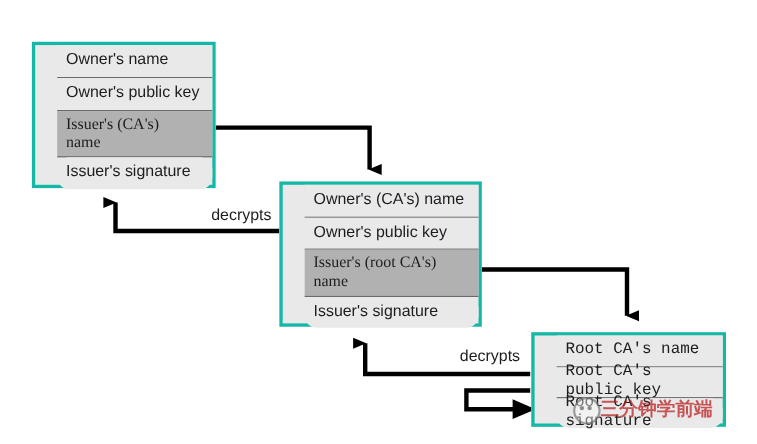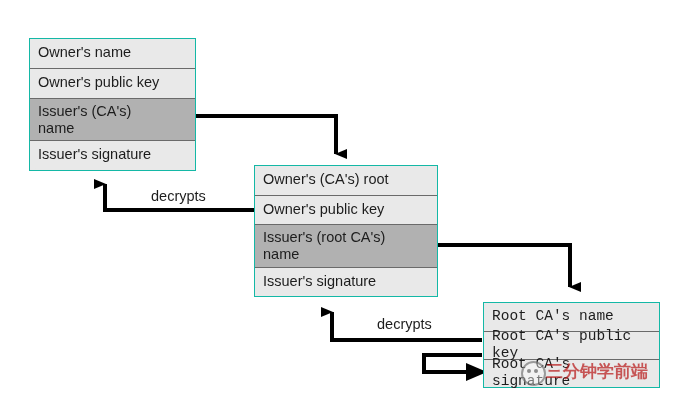--- a/index.html
+++ b/index.html
@@ -17,22 +17,23 @@
   }
   #canvas {
     position: absolute;
     left: 0; top: 0;
     width: 688px;
     height: 404px;
   }
   .cert-box {
     position: absolute;
     box-sizing: border-box;
-    border: 1px solid #14b8a6;
+    border: 3px solid #14b8a6;
     background: #e9e9e9;
+    padding-left: 20px;
   }
   .cert-row {
     box-sizing: border-box;
     border-bottom: 1px solid #6a6a6a;
     background: #e9e9e9;
     font-size: 14.5px;
     line-height: 1.18;
     color: #1d1d1d;
     padding: 3px 8px 4px 8px;
     display: flex;
@@ -40,29 +41,31 @@
     white-space: pre-line;
   }
   .cert-row:last-child {
     border-bottom: none;
     border-radius: 11px;
   }
   .cert-row.shaded {
     background: #b1b1b1;
     align-items: flex-start;
     padding-top: 4px;
+    font-family: Liberation Serif, serif;
   }
   .cert-row.two-line {
     line-height: 1.15;
   }
   .edge-label {
     position: absolute;
     font-size: 14.5px;
     color: #1d1d1d;
     white-space: nowrap;
+    margin-left: 41px;
   }
   .watermark {
     position: absolute;
     pointer-events: none;
     opacity: 0.72;
   }
   .wm-text {
     position: absolute;
     font-family: "DejaVu Sans", sans-serif;
     font-size: 17px;
@@ -135,21 +138,21 @@
 
   <div class="cert-box" style="left:29px; top:38px; width:167px; height:133px;">
     <div class="cert-row" style="height:30px;">Owner's name</div>
     <div class="cert-row" style="height:30px;">Owner's public key</div>
     <div class="cert-row shaded two-line" style="height:42px;">Issuer's (CA's)
 name</div>
     <div class="cert-row" style="height:29px;">Issuer's signature</div>
   </div>
 
   <div class="cert-box" style="left:254px; top:165px; width:184px; height:132px;">
-    <div class="cert-row" style="height:30px;">Owner's (CA's) root</div>
+    <div class="cert-row" style="height:30px;">Owner's (CA's) name</div>
     <div class="cert-row" style="height:29px;">Owner's public key</div>
     <div class="cert-row shaded two-line" style="height:43px;">Issuer's (root CA's)
 name</div>
     <div class="cert-row" style="height:28px;">Issuer's signature</div>
   </div>
 
   <div class="cert-box" style="left:483px; top:302px; width:177px; height:86px;font-family:Liberation Mono, monospace;">
     <div class="cert-row" style="height:29px;">Root CA's name</div>
     <div class="cert-row" style="height:28px;">Root CA's public key</div>
     <div class="cert-row" style="height:27px;">Root CA's signature</div>

